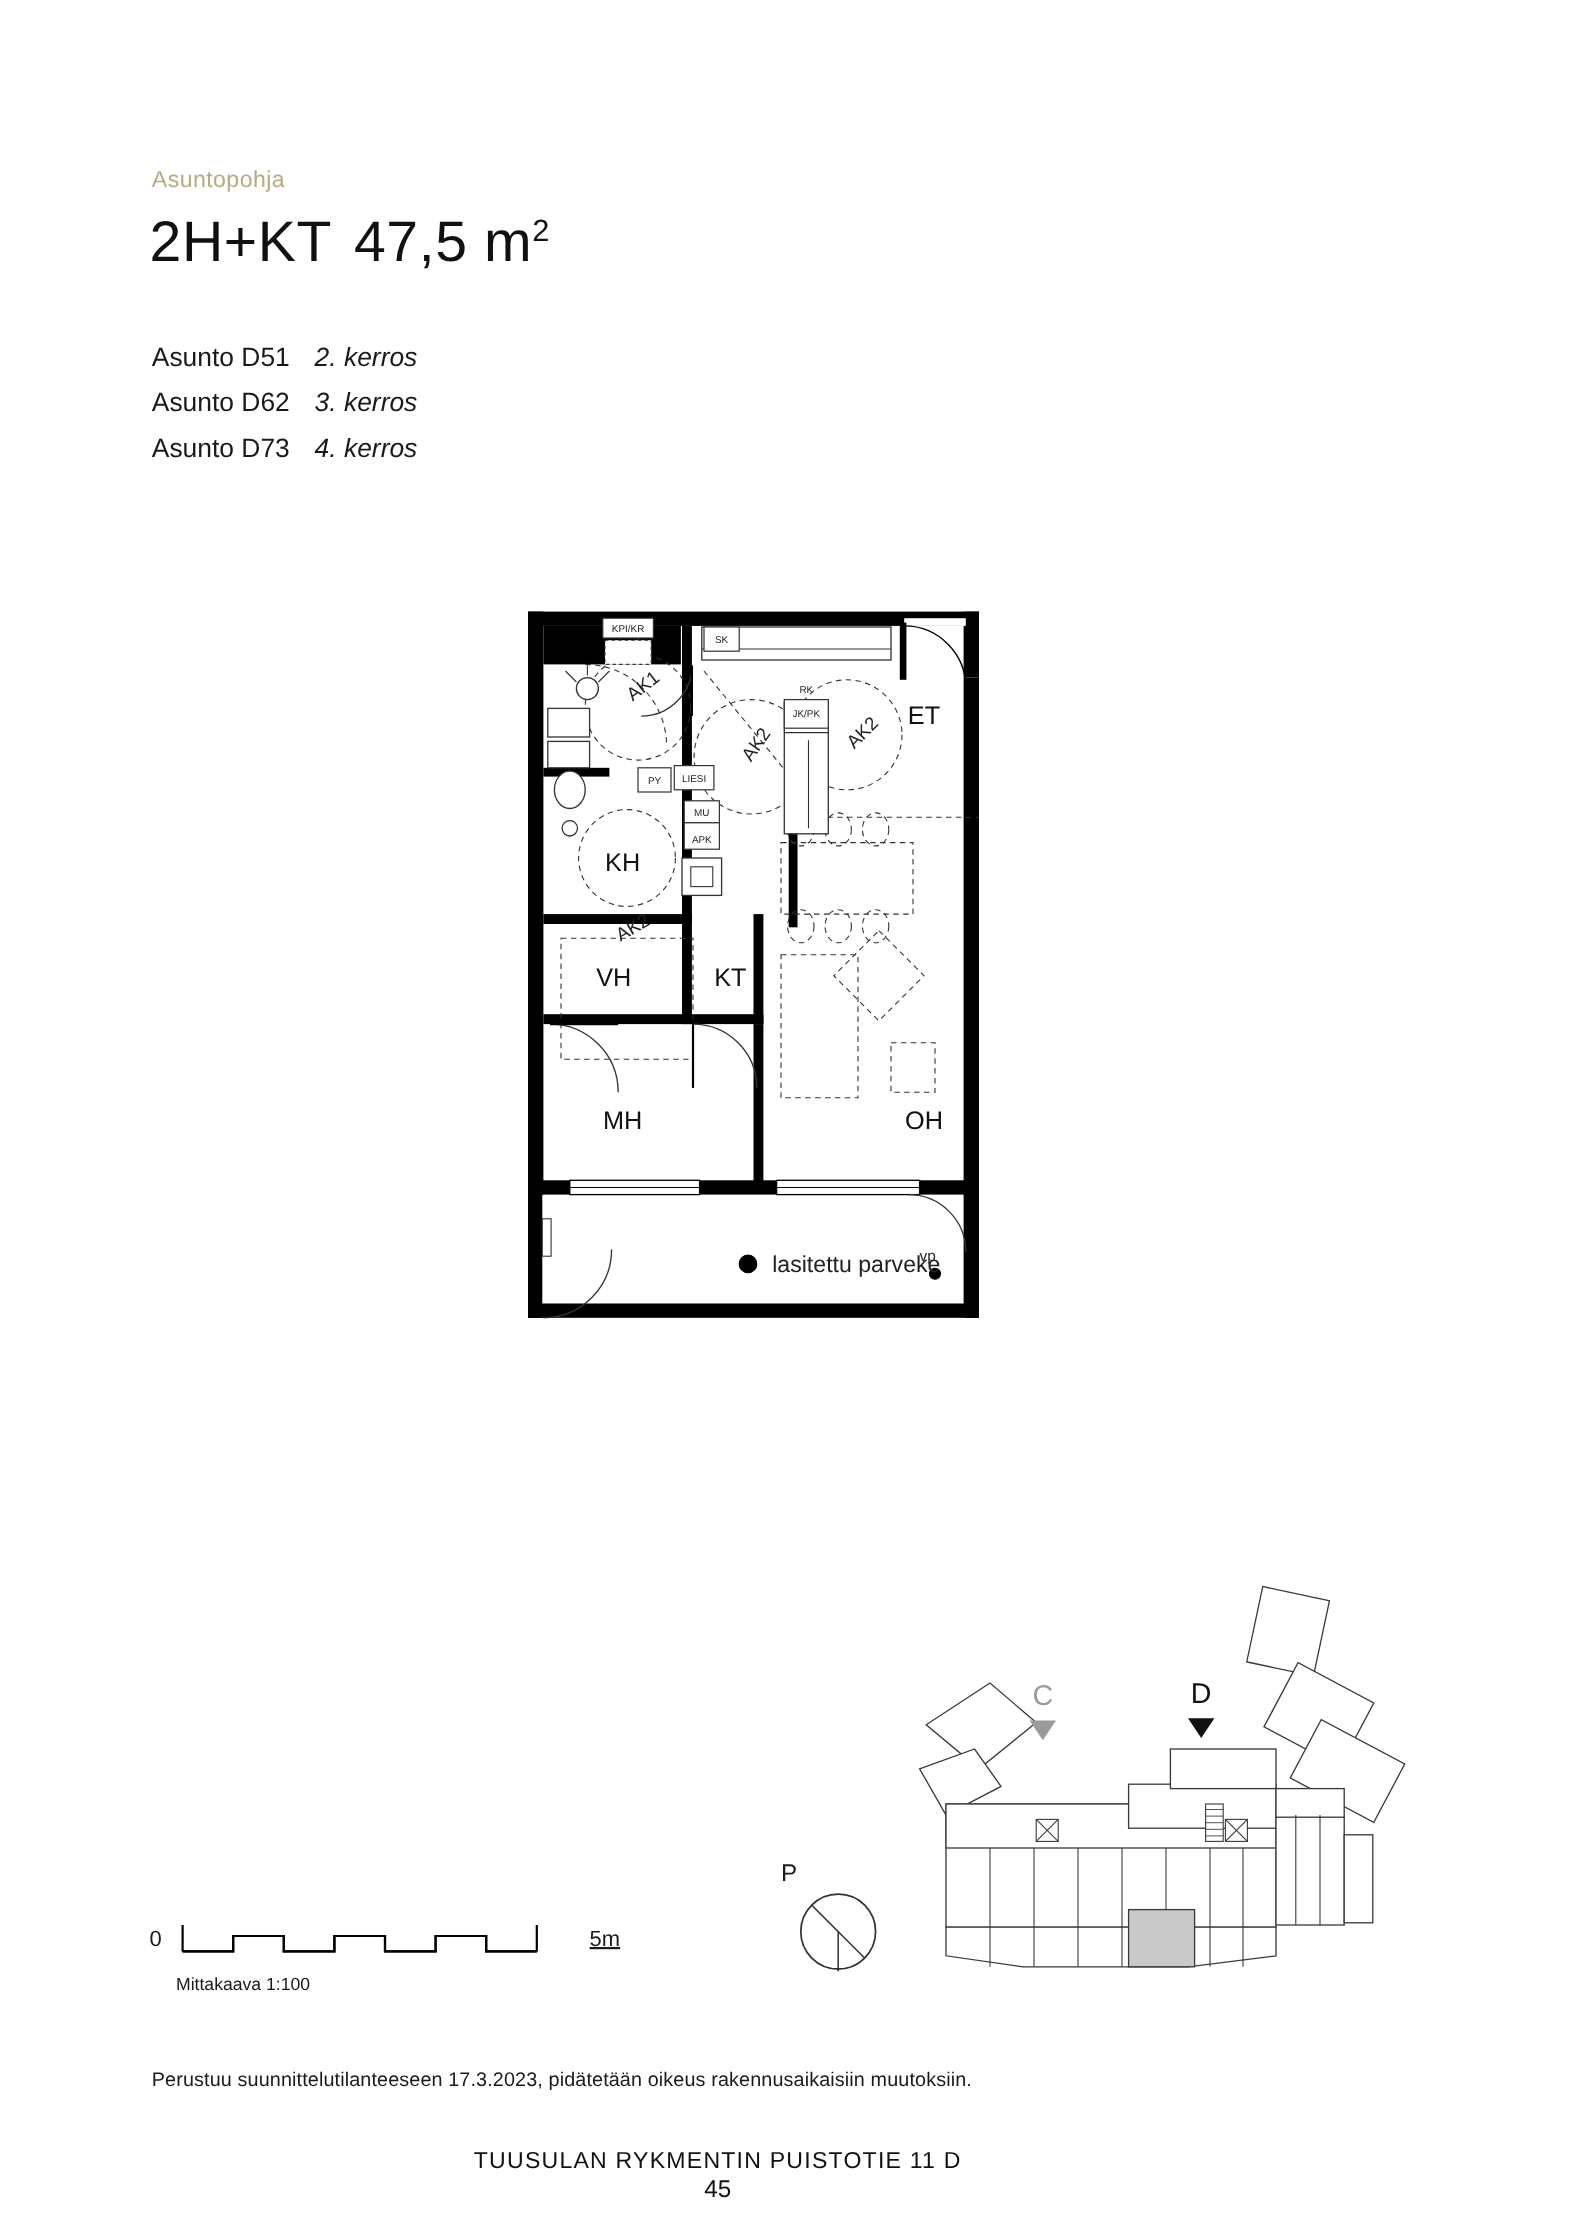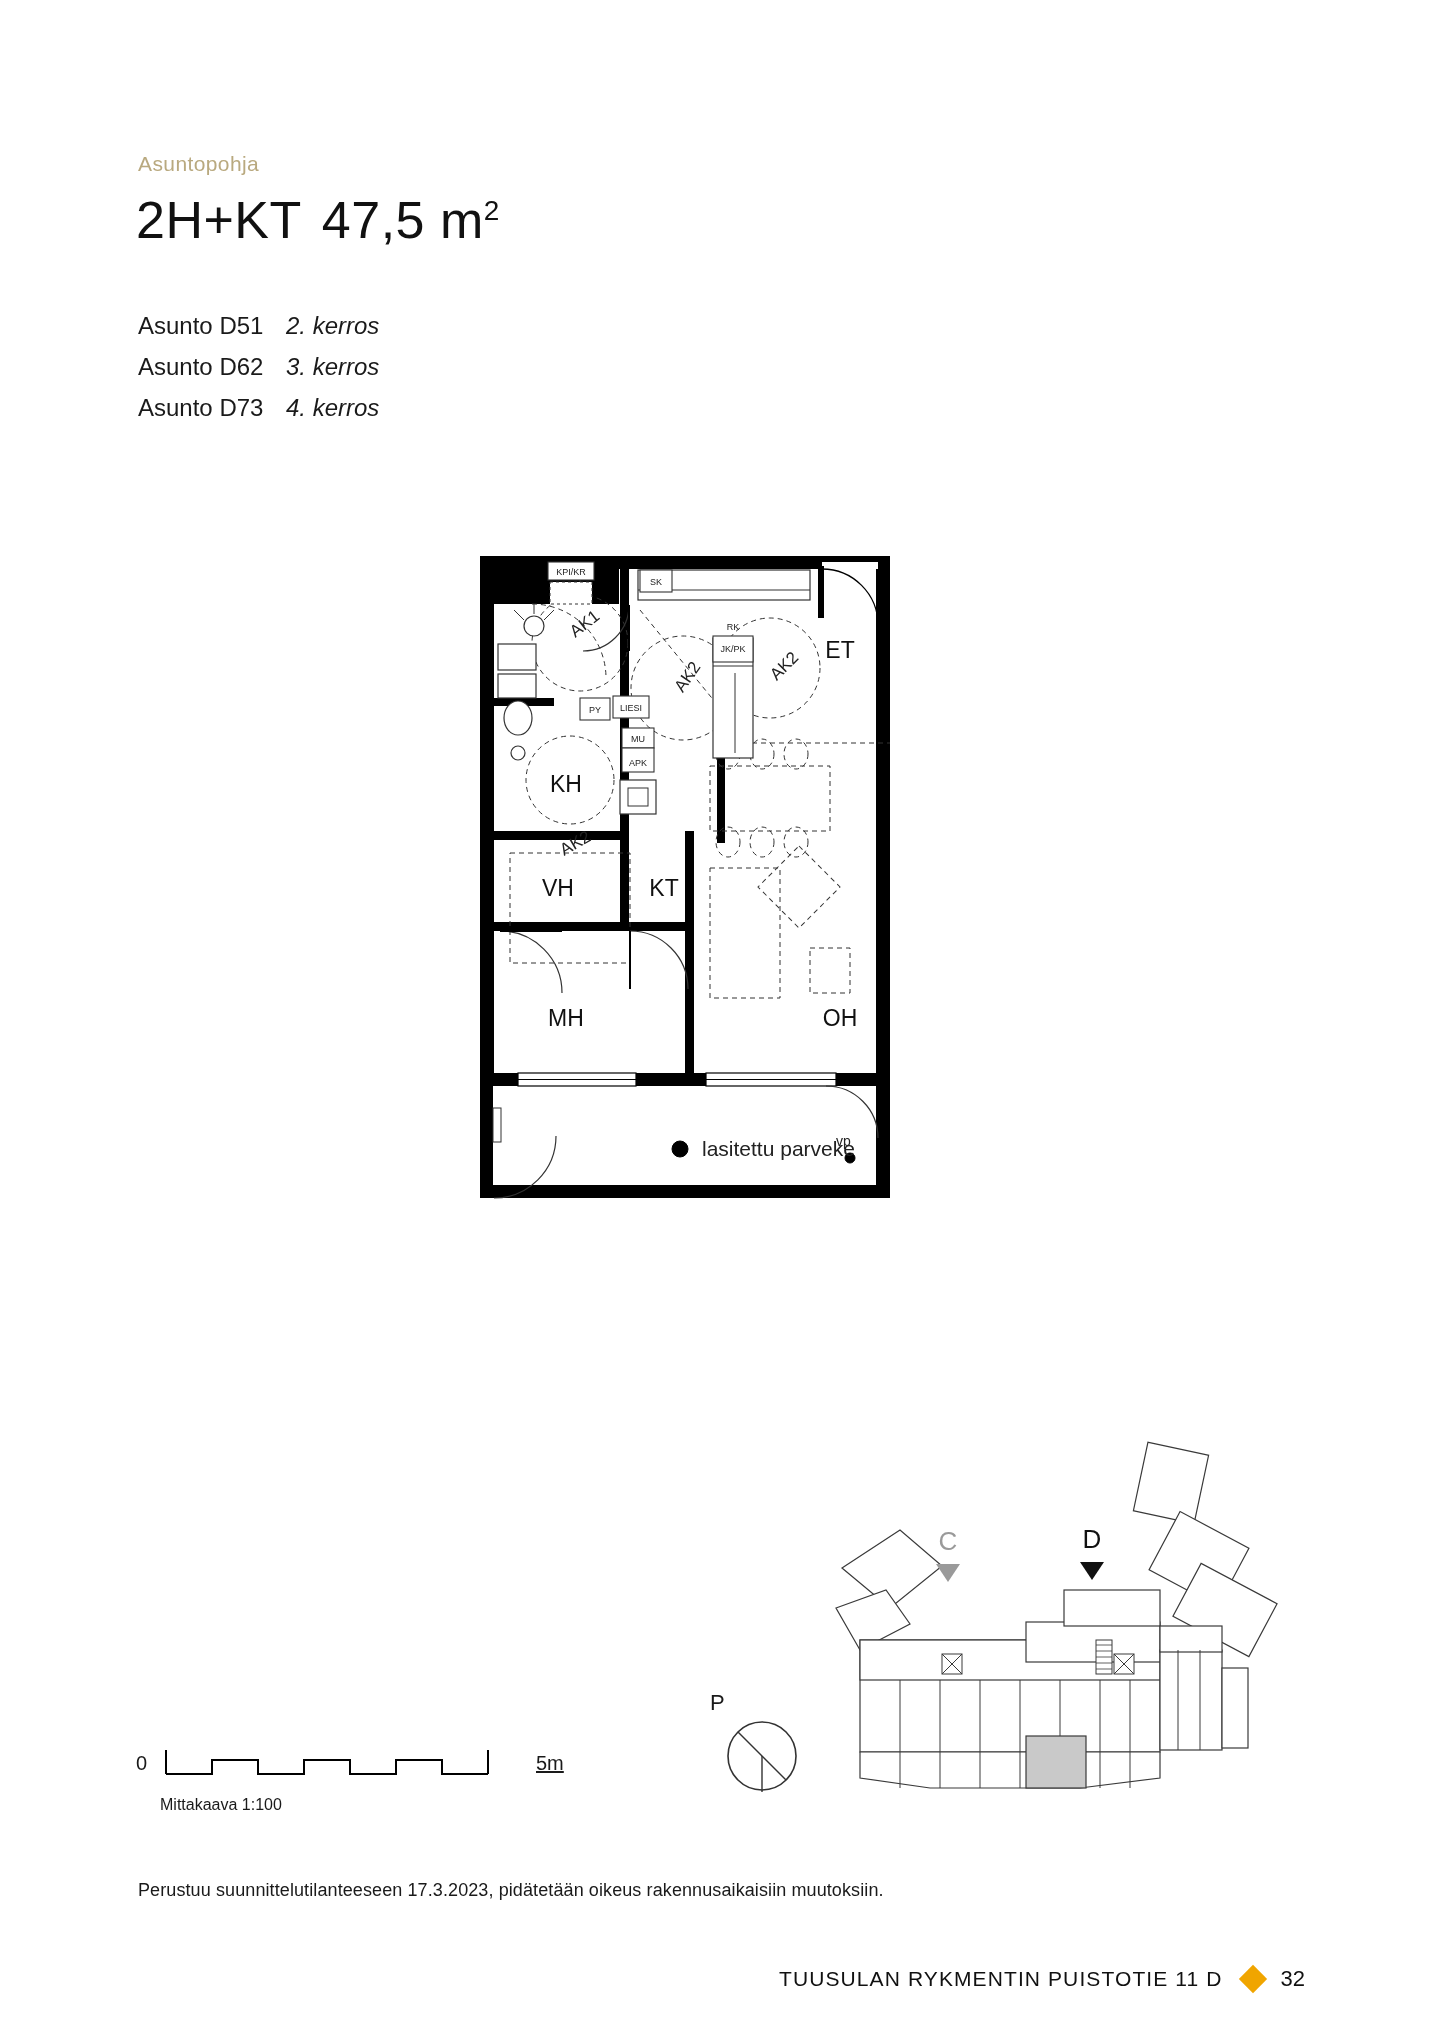--- a/index.html
+++ b/index.html
@@ -147,20 +147,21 @@
     position: absolute;
     left: 0;
     right: 0;
     top: 1955px;
     height: 48px;
     display: flex;
     align-items: center;
     justify-content: flex-end;
     padding-right: 135px;
     box-sizing: border-box;
+    flex-direction: column;
   }
   .footer-title {
     font-size: 21px;
     letter-spacing: 1.1px;
     color: #111;
   }
   .footer-diamond {
     width: 20px;
     height: 20px;
     background: #f0a500;
@@ -438,16 +439,16 @@
       <text x="262" y="108" font-size="26" fill="#111" text-anchor="middle">D</text>
       <polygon points="250,122 274,122 262,140" fill="#111"></polygon>
     </svg>
   </div>
 
   <div class="disclaimer">Perustuu suunnittelutilanteeseen 17.3.2023, pidätetään oikeus rakennusaikaisiin muutoksiin.</div>
 
   <div class="footer">
     <span class="footer-title">TUUSULAN RYKMENTIN PUISTOTIE 11 D</span>
     <span class="footer-diamond" style="background: rgb(240, 165, 0);"></span>
-    <span class="footer-page">32</span>
+    <span class="footer-page">45</span>
   </div>
 
 </div>
 
 </body></html>

